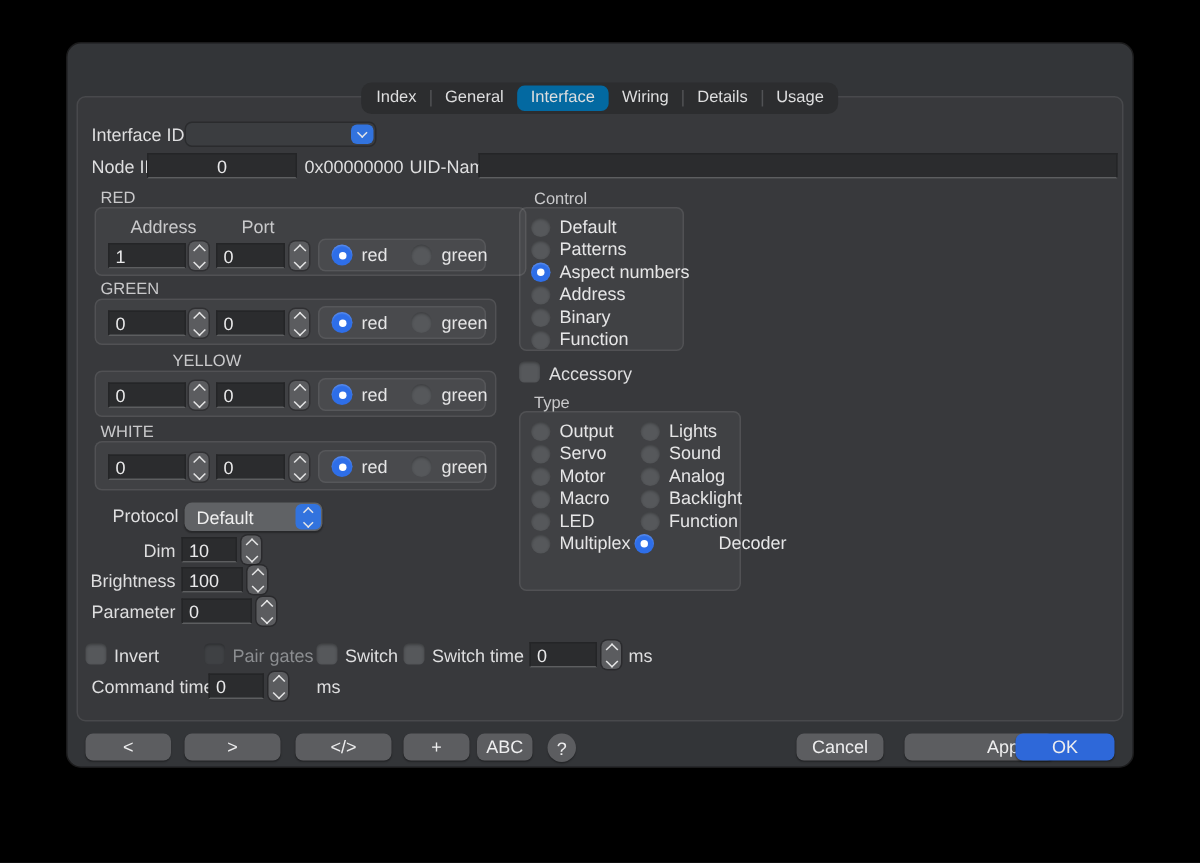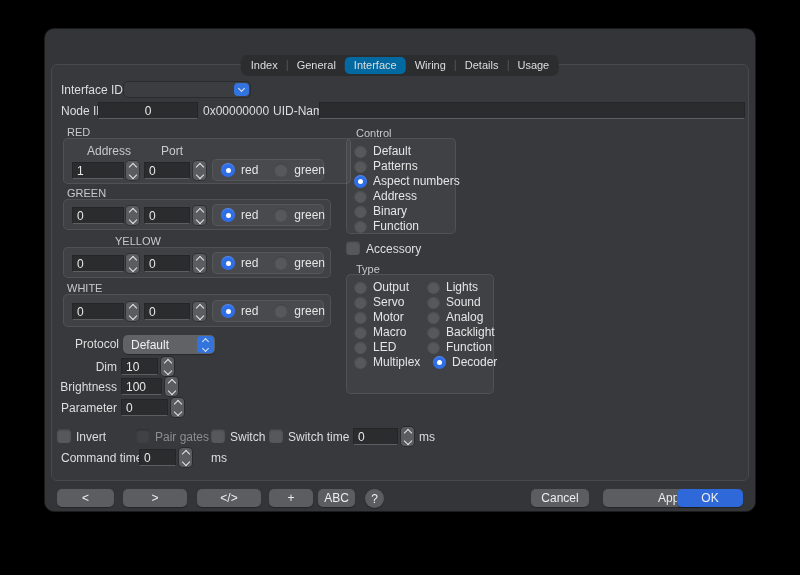--- a/index.html
+++ b/index.html
@@ -261,21 +261,21 @@
       <div class="rlbl">Analog</div>
     </div>
     <div class="ctl-row" style="left:80px;top:50px;">
       <div class="radio sm"></div>
       <div class="rlbl">Backlight</div>
     </div>
     <div class="ctl-row" style="left:80px;top:65px;">
       <div class="radio sm"></div>
       <div class="rlbl">Function</div>
     </div>
-    <div class="ctl-row" style="left:86px;top:80px;">
+    <div class="ctl-row" style="left:76px;top:80px;gap:37px;">
       <div class="radio sm sel"></div>
       <div class="rlbl">Decoder</div>
     </div>
   </div>
 
   <div class="lbl" style="left:14px;top:308px;width:60px;text-align:right;">Protocol</div>
   <div class="popup" style="left:78px;top:306px;width:92px;">
     <span>Default</span>
     <div class="cap">
       <div class="chev s up" style="margin-top:1px;"></div>

